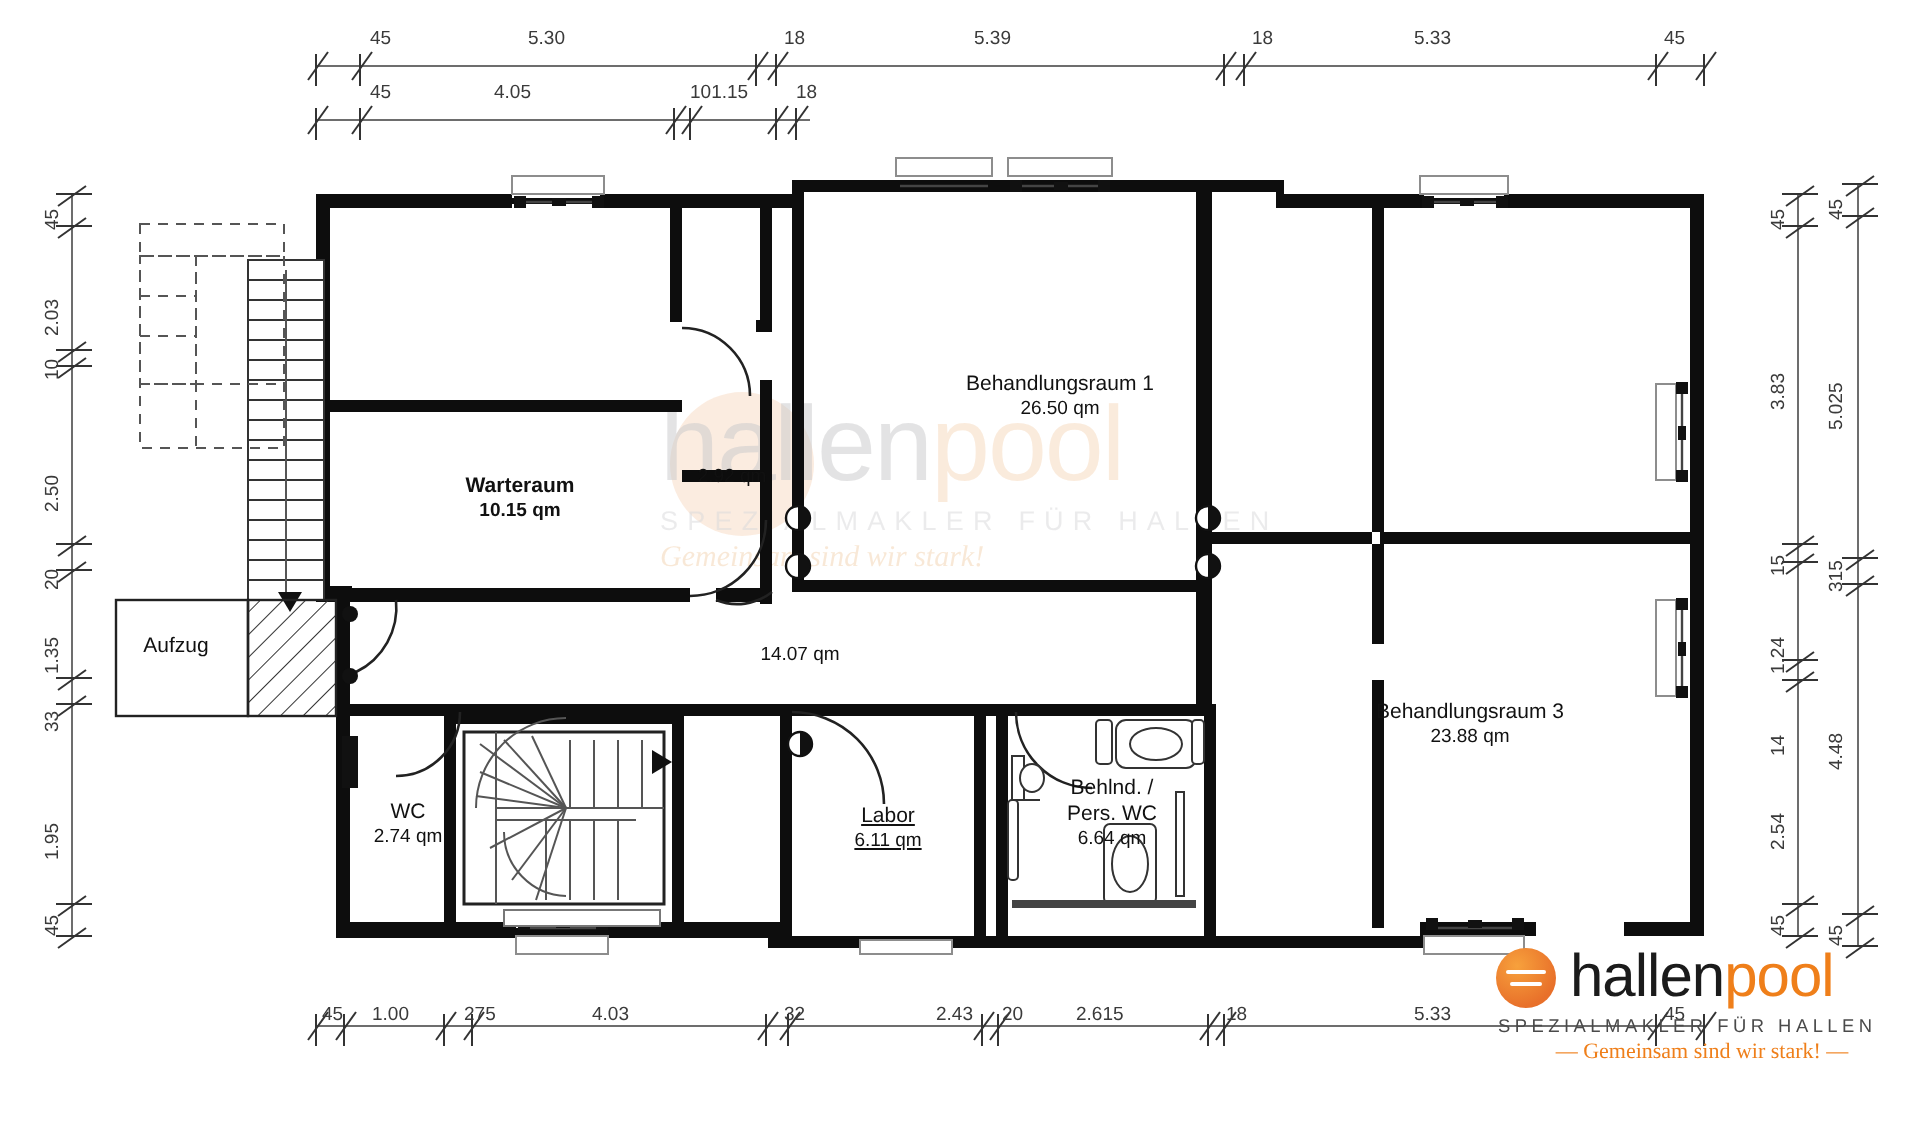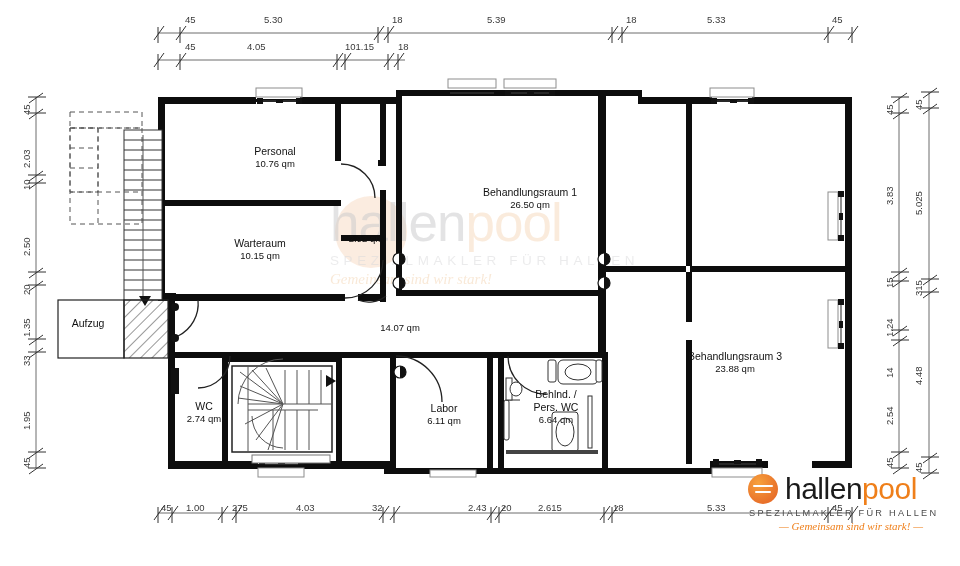--- a/index.html
+++ b/index.html
@@ -36,21 +36,21 @@
                  background:radial-gradient(circle at 35% 30%,#f7a13c,#e8702a 72%);
                  position:relative;margin-right:7px;flex:0 0 auto;}
   #logo .lg-ball:before{content:"";position:absolute;left:5px;top:11px;width:20px;height:2px;
                         background:#fff;border-radius:2px;}
   #logo .lg-ball:after{content:"";position:absolute;left:7px;top:17px;width:16px;height:2px;
                        background:#fff;border-radius:2px;}
   #logo .lg-word{font-size:30px;line-height:1;letter-spacing:-.5px;}
   #logo .lg-h{color:#1b1b1b;}
   #logo .lg-p{color:#ef7f1a;}
   #logo .lg-sub{font-size:9.2px;letter-spacing:2.25px;color:#4a4a4a;margin-top:4px;margin-left:1px;}
-  #logo .lg-tag{font-size:11px;color:#ef7f1a;font-style:italic;
+  #logo .lg-tag{font-size:11px;color:#ef7f1a;
                 font-family:"Liberation Serif",serif;margin-top:2px;text-align:center;}
 </style>
 </head>
 <body>
 
 <div id="stage">
 
   <div id="wm-ball"></div>
   <div id="watermark">
     <div class="wm-top">
@@ -464,34 +464,30 @@
   <div class="dim v" style="left:913px;top:110px;transform:rotate(-90deg);">45</div>
   <div class="dim v" style="left:913px;top:215px;transform:rotate(-90deg);">5.025</div>
   <div class="dim v" style="left:913px;top:296px;transform:rotate(-90deg);">315</div>
   <div class="dim v" style="left:913px;top:385px;transform:rotate(-90deg);">4.48</div>
   <div class="dim v" style="left:913px;top:473px;transform:rotate(-90deg);">45</div>
 
   <div class="dim" style="left:161px;top:502px;">45</div>
   <div class="dim" style="left:186px;top:502px;">1.00</div>
   <div class="dim" style="left:232px;top:502px;">275</div>
   <div class="dim" style="left:296px;top:502px;">4.03</div>
-  <div class="dim" style="left:372px;top:502px;">32</div>
+  <div class="dim" style="left:392px;top:502px;">32</div>
   <div class="dim" style="left:437px;top:502px;margin-left:31px;">2.43</div>
   <div class="dim" style="left:501px;top:502px;">20</div>
   <div class="dim" style="left:538px;top:502px;">2.615</div>
   <div class="dim" style="left:613px;top:502px;">18</div>
   <div class="dim" style="left:707px;top:502px;">5.33</div>
   <div class="dim" style="left:832px;top:502px;">45</div>
 
-  <div class="room-label" style="left:210px;top:145px;width:130px;">
-    <span class="nm">Personal</span>
-    <span class="ar">10.76 qm</span>
-  </div>
-
-  <div class="room-label" style="left:195px;top:237px;width:130px;">
+
+  <div class="room-label" style="left:195px;top:237px;width:130px;font-weight:bold;">
     <span class="nm">Warteraum</span>
     <span class="ar">10.15 qm</span>
   </div>
 
   <div class="room-label" style="left:336px;top:233px;width:60px;">
     <span class="ar">2.92 qm</span>
   </div>
 
   <div class="room-label" style="left:440px;top:186px;width:180px;">
     <span class="nm">Behandlungsraum 1</span>
@@ -506,21 +502,21 @@
 
   <div class="room-label" style="left:355px;top:322px;width:90px;">
     <span class="ar">14.07 qm</span>
   </div>
 
   <div class="room-label" style="left:168px;top:400px;width:72px;">
     <span class="nm">WC</span>
     <span class="ar">2.74 qm</span>
   </div>
 
-  <div class="room-label" style="left:404px;top:402px;width:80px;">
+  <div class="room-label" style="left:404px;top:402px;width:80px;text-decoration:underline;">
     <span class="nm">Labor</span>
     <span class="ar">6.11 qm</span>
   </div>
 
   <div class="room-label" style="left:512px;top:388px;width:88px;">
     <span class="nm">Behlnd. /</span>
     <span class="nm">Pers. WC</span>
     <span class="ar">6.64 qm</span>
   </div>
 

